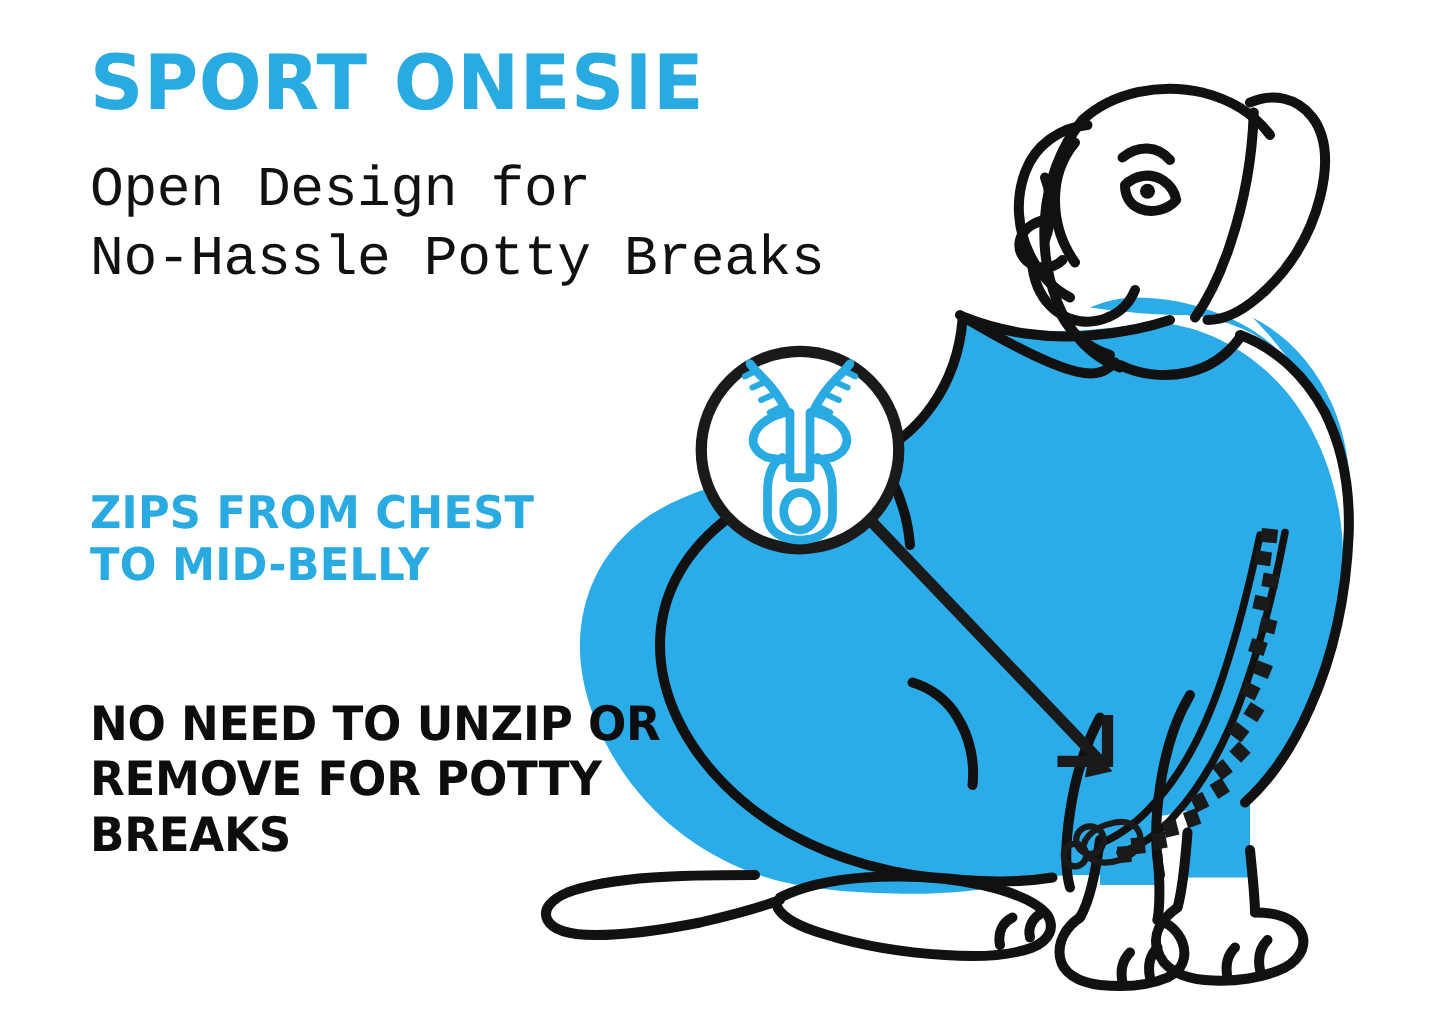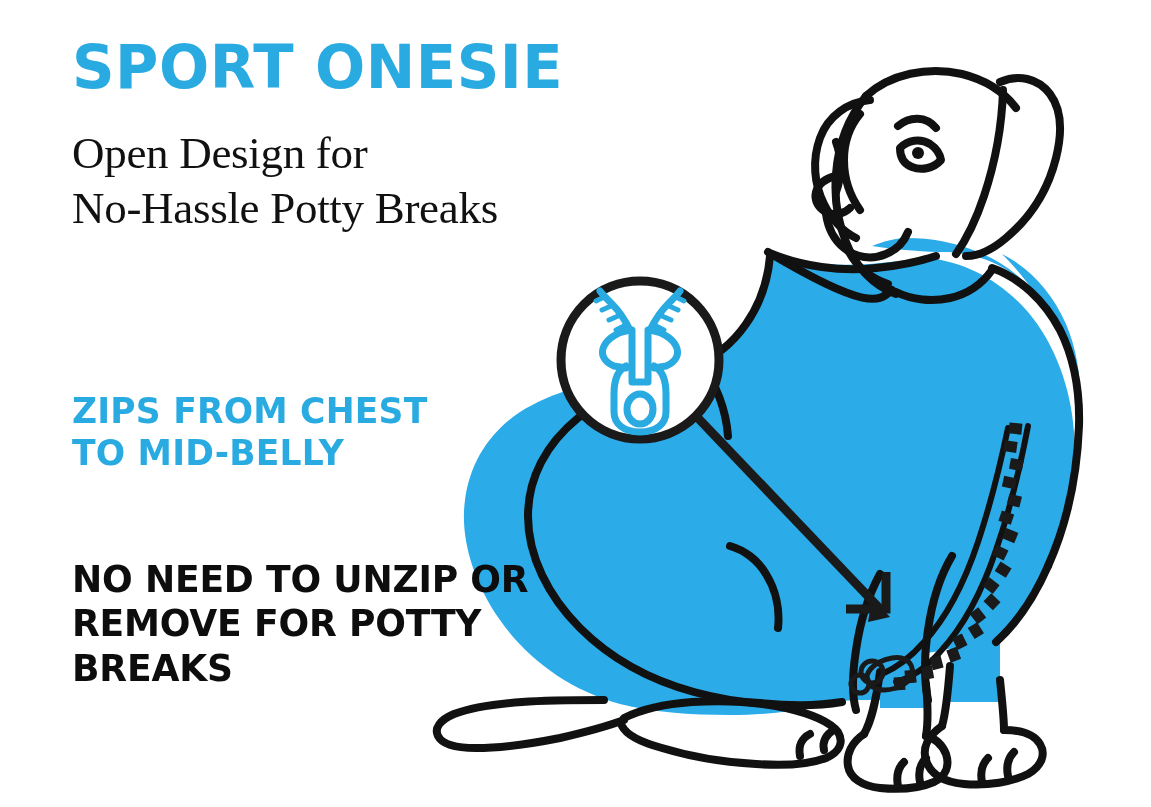--- a/index.html
+++ b/index.html
@@ -42,21 +42,21 @@
     white-space: nowrap;
     transform: scaleX(0.97);
     transform-origin: left center;
   }
 
   #subtitle {
     position: absolute;
     left: 0;
     top: 126px;
     margin: 0;
-    font-family: Liberation Serif, serif;
+    font-family: Liberation Mono, monospace;
     font-weight: 400;
     font-size: 45px;
     line-height: 1.22;
     color: #111111;
     white-space: pre-line;
     letter-spacing: -0.3px;
   }
 
   #feature-heading {
     position: absolute;

